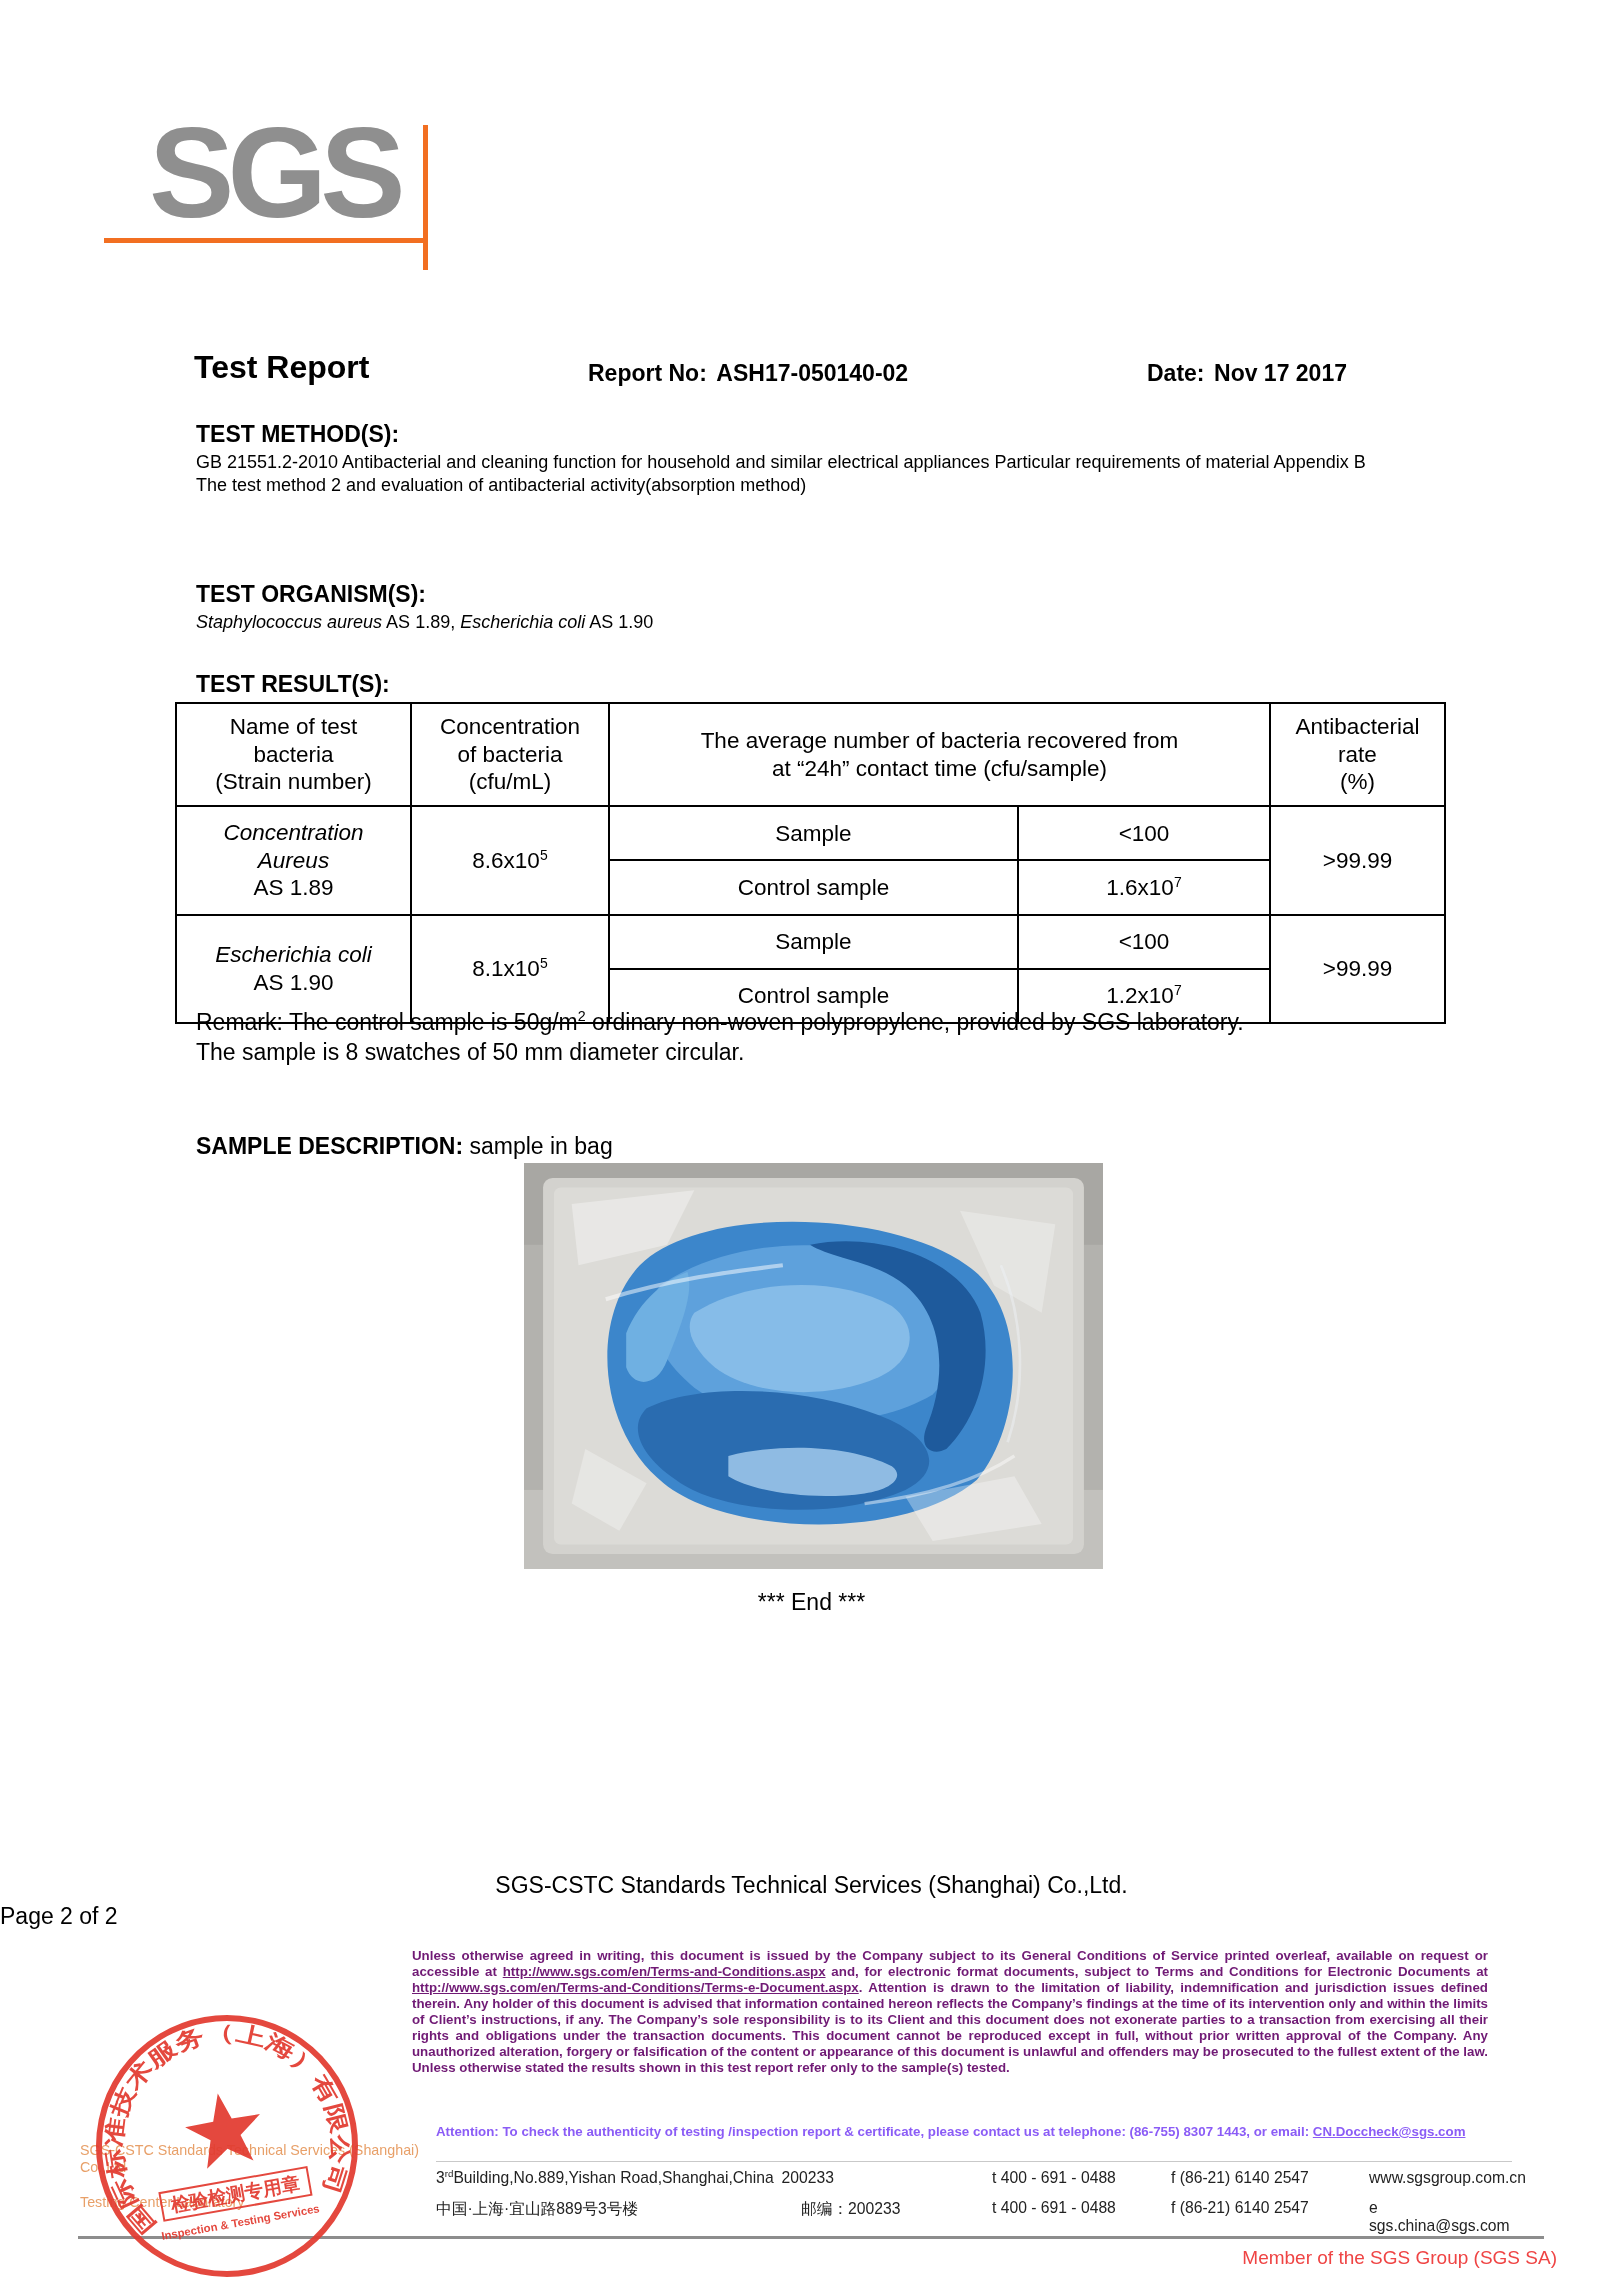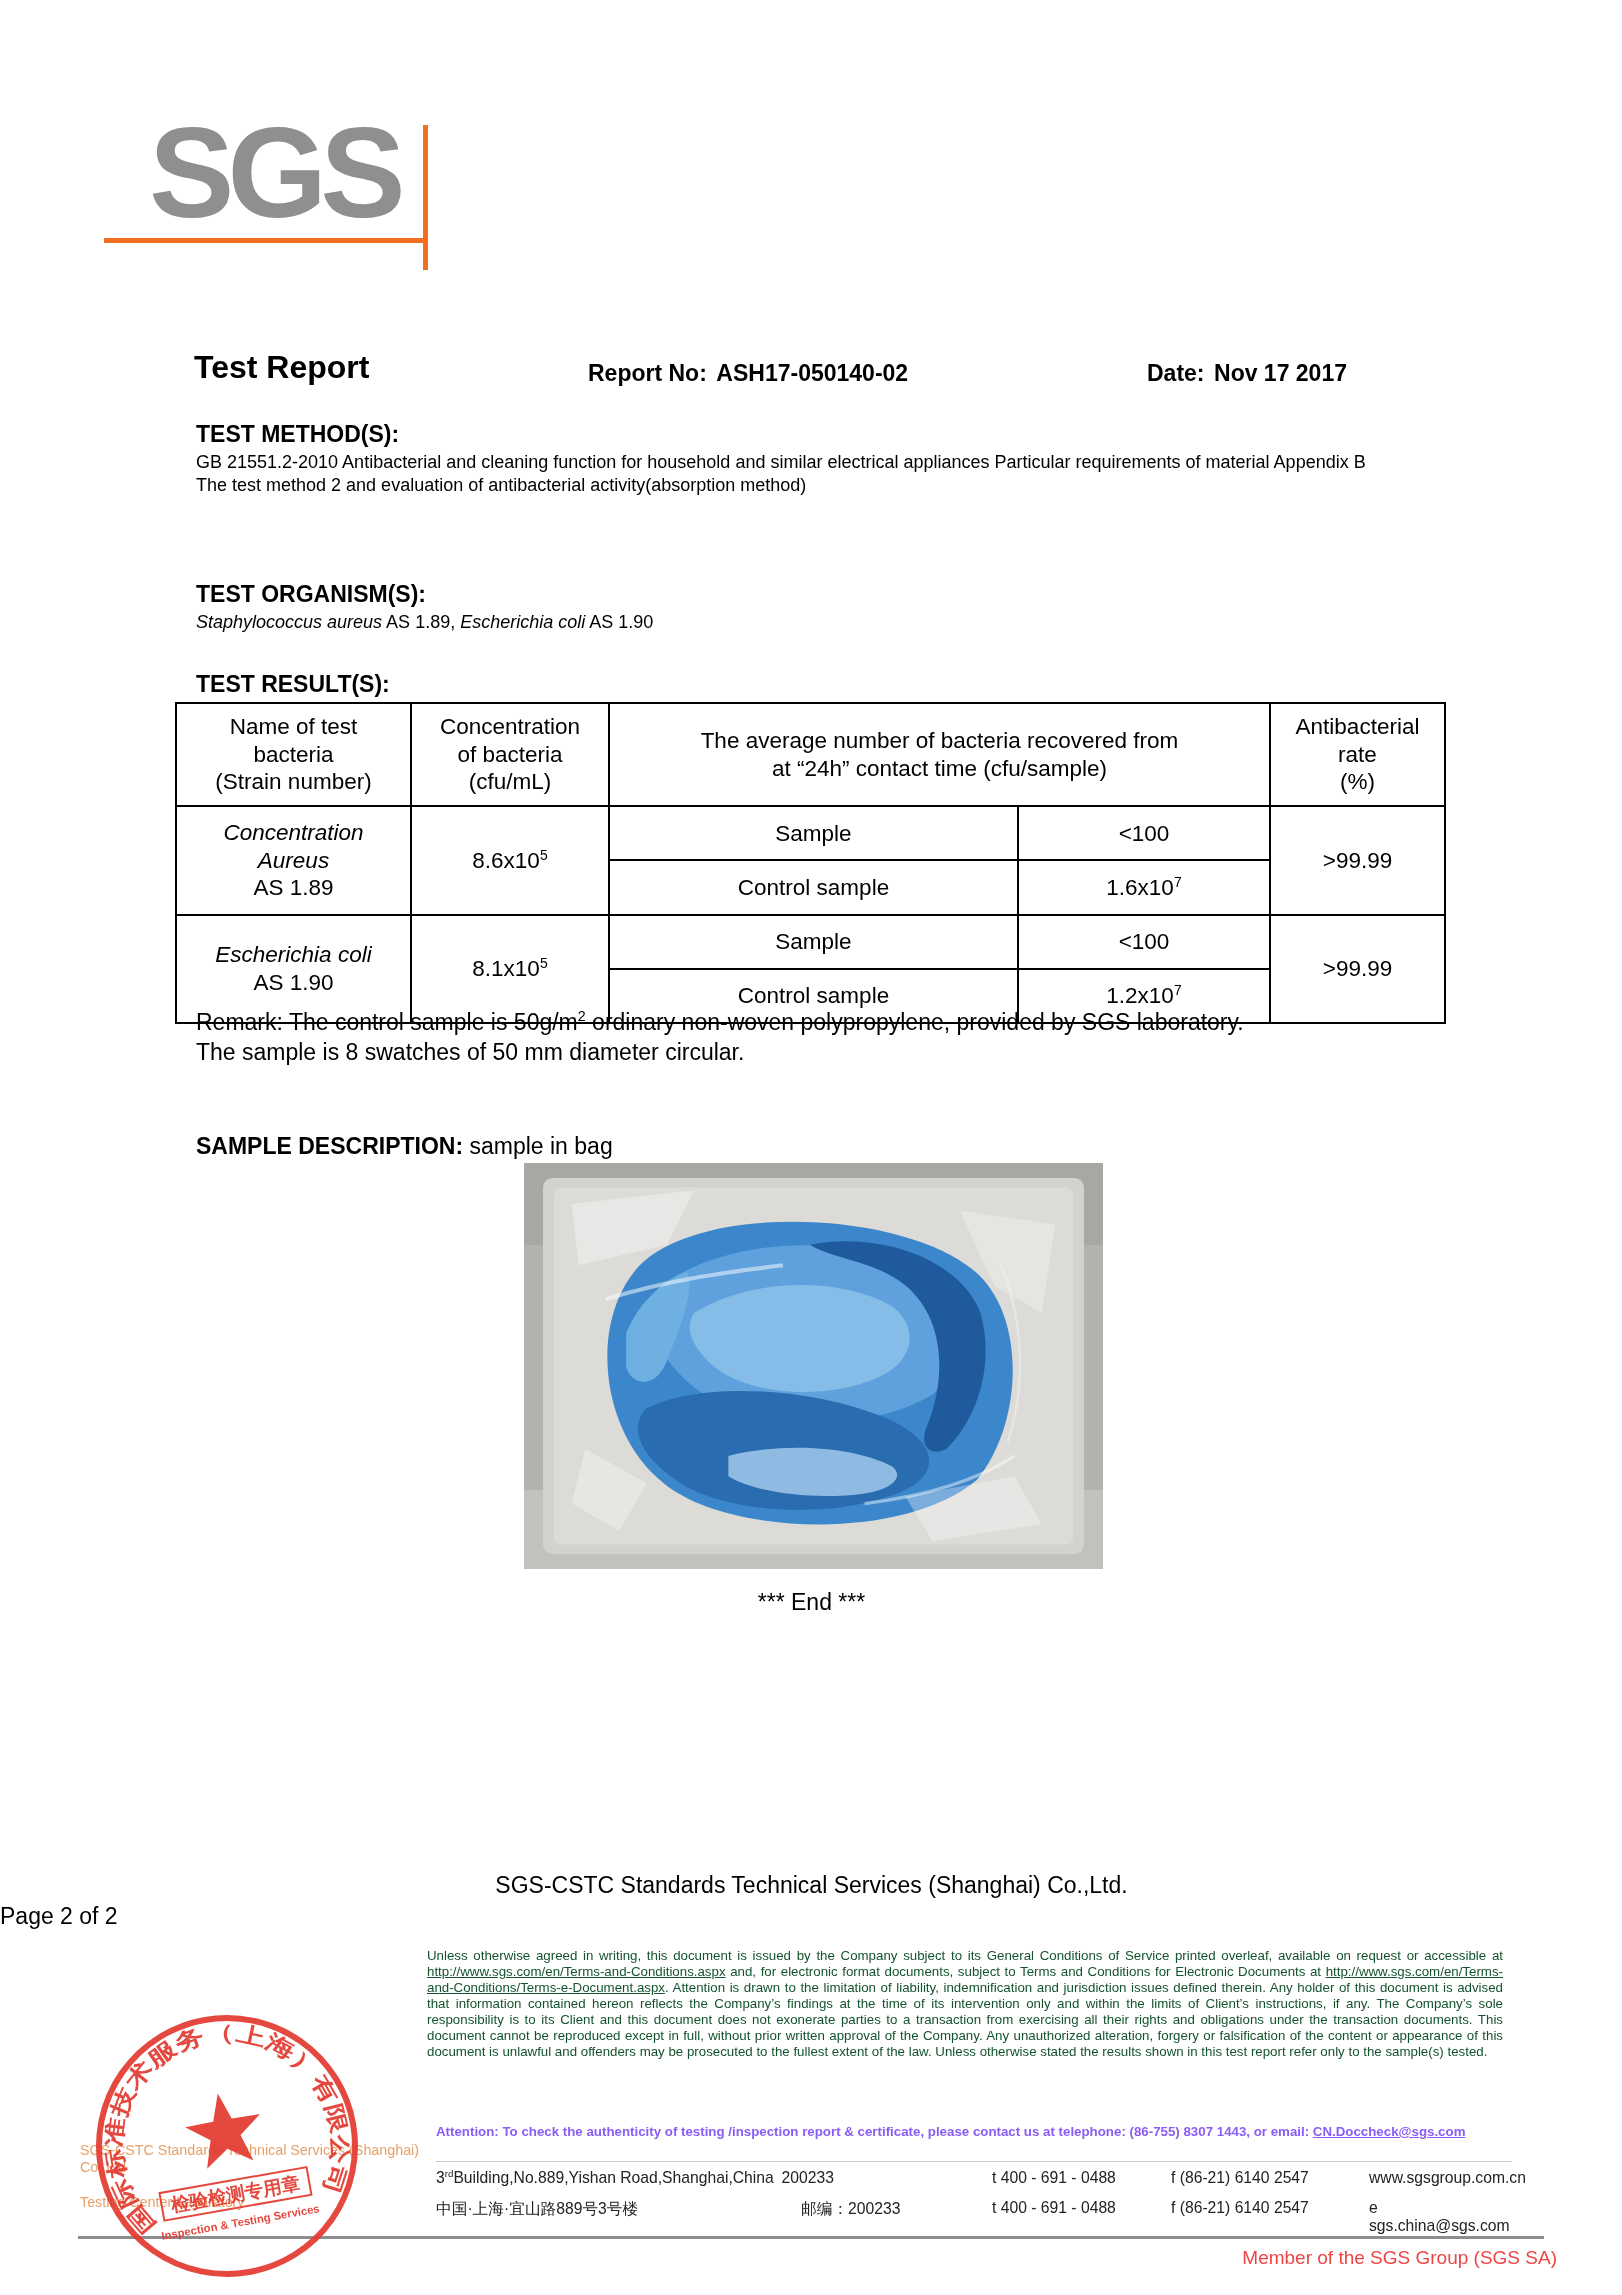--- a/index.html
+++ b/index.html
@@ -43,22 +43,22 @@
   .sample-line { left:196px; top:1133px; font-size:23px; }
   .sample-line .b { font-weight:bold; }
 
   .photo { position:absolute; left:524px; top:1163px; width:579px; height:406px; }
 
   .end-marker { left:0; top:1589px; width:1623px; text-align:center; font-size:23px; }
 
   .foot-company { left:0; top:1872px; width:1623px; text-align:center; font-size:23px; }
   .foot-page { left:0; top:1903px; width:1623px; text-align:left; font-size:23px; }
 
-  .disclaimer { left:427px; top:1948px; width:1076px; font-size:13.3px; line-height:1.2;
-                text-align:justify; color:#14532d; }
+  .disclaimer { left:412px; top:1948px; width:1076px; font-size:13.3px; line-height:1.2;
+                text-align:justify; color:#701a75;font-weight:bold; }
   .disclaimer .u { text-decoration:underline; }
   .attention { left:436px; top:2124px; width:1076px; font-size:13.3px; line-height:1.2;
                font-weight:bold; color:#8b5cf6; }
   .attention .u { text-decoration:underline; }
 
   .addr-sep { left:436px; top:2161px; width:1076px; height:1.4px; background:#c9c9c9; }
   .addr-row1 { left:436px; top:2169px; width:1076px; font-size:15.7px; color:#222;
                display:grid; grid-template-columns:556px 179px 198px auto; }
   .addr-row2 { left:436px; top:2199px; width:1076px; font-size:15.7px; color:#222;
                display:grid; grid-template-columns:365px 191px 179px 198px auto; }

